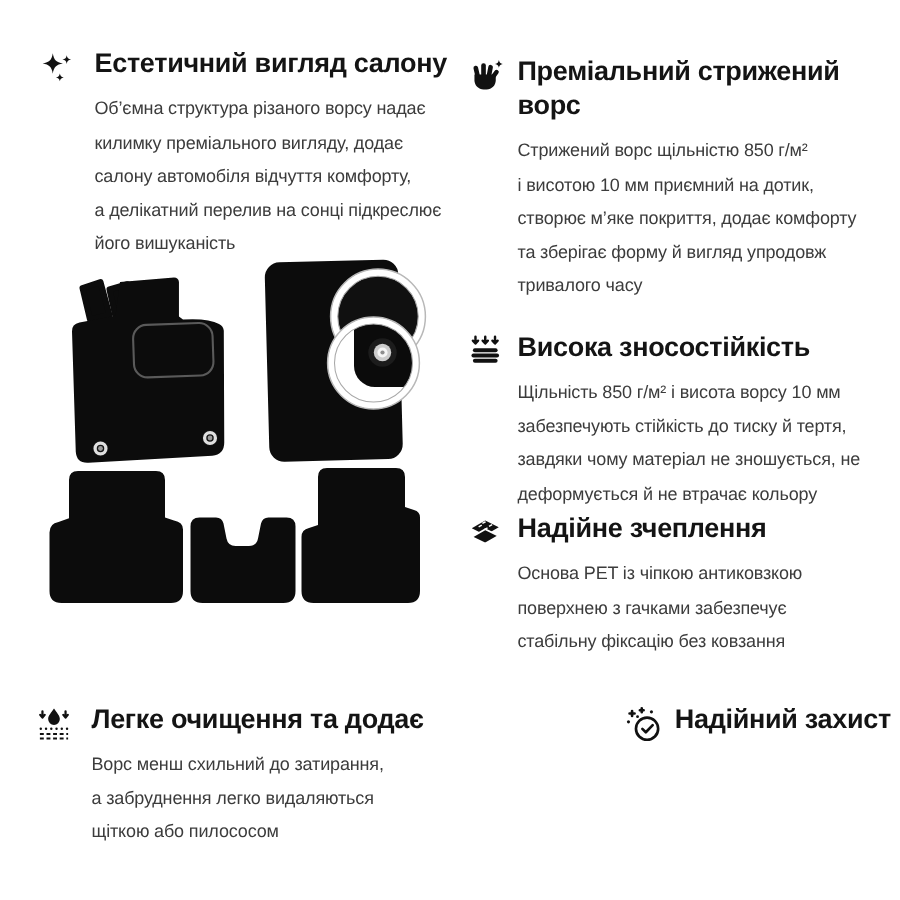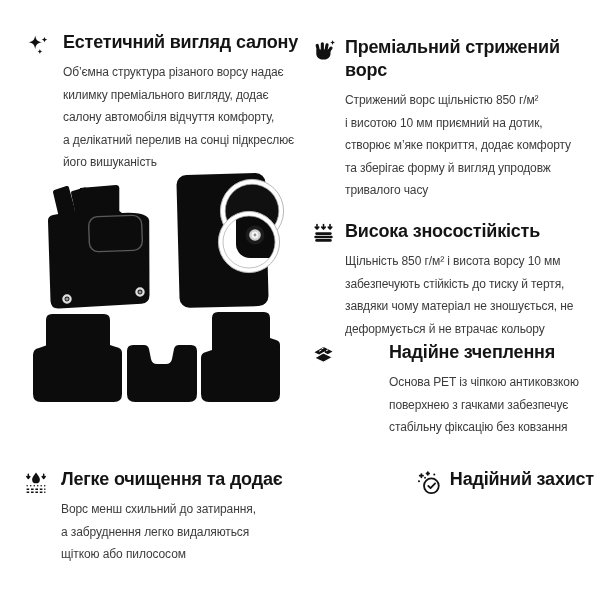--- a/index.html
+++ b/index.html
@@ -8,21 +8,21 @@
   .feature{position:absolute;display:flex;align-items:flex-start;}
   .ficon{flex:0 0 37px;padding-top:3px;}
   .feature.right .ficon{flex:0 0 33px;}
   .ftext h2{margin:0 0 7px;font-size:18px;line-height:23px;font-weight:bold;
             color:#141414;letter-spacing:-0.2px;white-space:pre-line;}
   .ftext p{margin:0;font-size:12px;line-height:22.5px;color:#3c3c3c;
            letter-spacing:-0.1px;white-space:pre-line;}
   .s1{left:26px;top:31px;width:282px;}
   .s2{left:312px;top:36px;width:280px;}
   .s3{left:312px;top:220px;width:282px;}
-  .s4{left:312px;top:341px;width:280px;gap:44px;}
+  .s4{left:312px;top:341px;width:280px;}
   .s5{left:310px;top:468px;width:284px;justify-content:flex-end;}
   .s6{left:24px;top:468px;width:286px;}
   .mats{position:absolute;left:25px;top:152px;width:260px;height:255px;}
 </style>
 </head>
 <body>
 
 <div class="canvas">
 
   <section class="feature s1">

